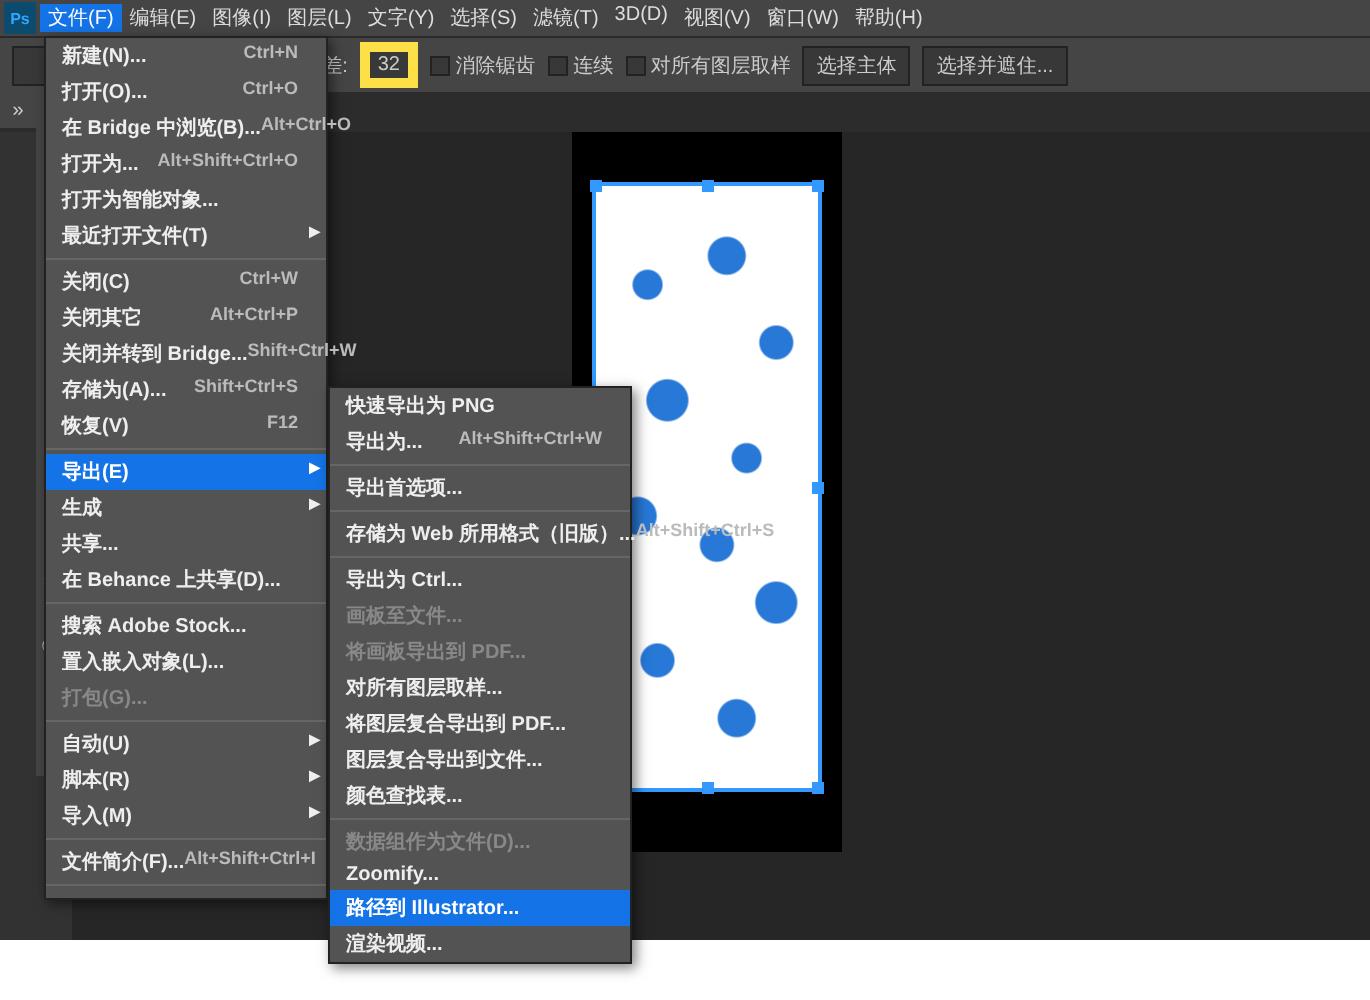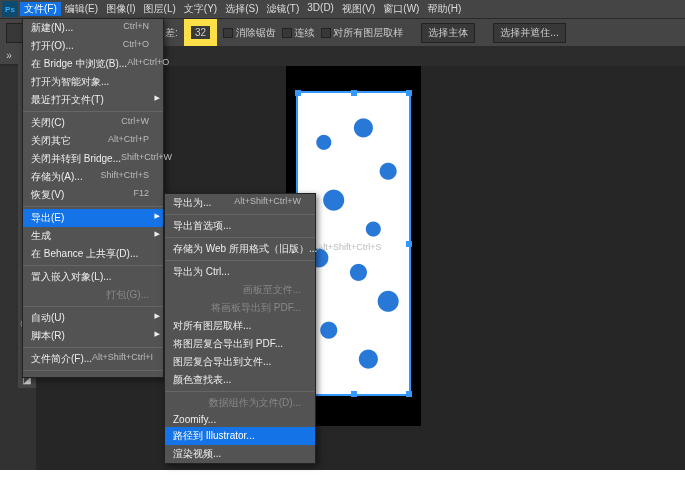--- a/index.html
+++ b/index.html
@@ -4,23 +4,23 @@
 <style>
 * { margin: 0; padding: 0; box-sizing: border-box; font-family: "Microsoft YaHei", Arial, sans-serif; }
 body { background: #fff; width: 685px; height: 500px; overflow: hidden; }
 .app { background: #323232; width: 685px; height: 470px; position: relative; }
 .menubar { background: #454545; height: 18px; display: flex; align-items: center; font-size: 10px; color: #ddd; }
 .ps-icon { width: 16px; height: 16px; background: #0c4a6e; color: #31a8ff; font-size: 8px; font-weight: bold; display: flex; align-items: center; justify-content: center; margin: 12px 2px; }
 .menu-item { padding: 0 4px; cursor: default; }
 .menu-item.active { background: #1473e6; color: #fff; }
 .optbar { background: #454545; height: 28px; display: flex; align-items: center; font-size: 10px; color: #ccc; padding: 0 6px; gap: 6px; border-top: 1px solid #2a2a2a; }
 .opt-icon { width: 20px; height: 20px; background: #383838; border: 1px solid #222; }
-.opt-dd { background: #383838; border: 7px solid #fde047; padding: 1px 4px; font-size: 10px; color: #ccc; text-align: center; }
+.opt-dd { background: #383838; border: 5px solid #fde047; padding: 1px 4px; font-size: 10px; color: #ccc; text-align: center; }
 .opt-cb { width: 10px; height: 10px; background: #383838; border: 1px solid #222; display: inline-block; vertical-align: middle; }
-.opt-btn { background: #383838; border: 1px solid #222; padding: 2px 6px; font-size: 10px; color: #ccc; margin-left: 12px; }
+.opt-btn { background: #383838; border: 1px solid #222; padding: 2px 6px; font-size: 10px; color: #ccc; }
 .tabbar { background: #2c2c2c; height: 20px; font-size: 10px; color: #aaa; padding-left: 36px; display: flex; align-items: center; }
 .workspace { position: absolute; top: 66px; left: 36px; right: 0; bottom: 0; background: #262626; }
 .toolbar { position: absolute; top: 46px; left: 0; width: 18px; background: #454545; display: flex; flex-direction: column; }
 .toolbar2 { position: absolute; top: 46px; left: 18px; width: 18px; background: #454545; display: flex; flex-direction: column; }
 .tool { width: 18px; height: 18px; display: flex; align-items: center; justify-content: center; color: #ccc; font-size: 10px; }
 .canvas-outer { position: absolute; top: 0; left: 250px; width: 135px; height: 360px; background: #000; }
 .canvas-inner { position: absolute; top: 25px; left: 10px; width: 115px; height: 305px; background: #fff; border: 2px solid #3399ff; }
 .pattern { position: absolute; inset: 6px; background: 
   radial-gradient(circle at 20% 15%, #2878d8 0 7px, transparent 8px),
   radial-gradient(circle at 60% 10%, #2878d8 0 9px, transparent 10px),
@@ -31,23 +31,23 @@
   radial-gradient(circle at 55% 60%, #2878d8 0 8px, transparent 9px),
   radial-gradient(circle at 85% 70%, #2878d8 0 10px, transparent 11px),
   radial-gradient(circle at 25% 80%, #2878d8 0 8px, transparent 9px),
   radial-gradient(circle at 65% 90%, #2878d8 0 9px, transparent 10px),
   #fff;
 }
 .handle { position: absolute; width: 6px; height: 6px; background: #3399ff; }
 .dropdown { position: absolute; background: #535353; border: 1px solid #222; box-shadow: 2px 2px 6px rgba(0,0,0,0.5); font-size: 10px; color: #eee; }
 .dd1 { top: 18px; left: 22px; width: 142px; }
 .dd2 { top: 193px; left: 164px; width: 152px; }
-.dd-row { display: flex; justify-content: space-between; padding: 2px 14px 2px 8px; position: relative; cursor: default; white-space: nowrap; }
+.dd-row { display: flex; justify-content: space-between; padding: 2px 14px 2px 8px; position: relative; cursor: default; white-space: nowrap; font-weight: bold; }
 .dd-row.hl { background: #1473e6; color: #fff; align-items: flex-end; }
-.dd-row.dis { color: #888; justify-content: flex-end; }
+.dd-row.dis { color: #888; }
 .dd-sep { height: 1px; background: #666; margin: 2px 0; }
 .dd-arrow::after { content: "▶"; font-size: 7px; position: absolute; right: 3px; top: 3px; }
 .shortcut { color: #bbb; font-size: 9px; }
 </style>
 </head>
 <body>
 
 <div class="app">
   <div class="menubar">
     <div class="ps-icon">Ps</div>
@@ -130,20 +130,24 @@
       </div>
       <div class="dd-row">
         <span>打开(O)...</span>
         <span class="shortcut">Ctrl+O</span>
       </div>
       <div class="dd-row">
         <span>在 Bridge 中浏览(B)...</span>
         <span class="shortcut">Alt+Ctrl+O</span>
       </div>
       <div class="dd-row">
+        <span>打开为...</span>
+        <span class="shortcut">Alt+Shift+Ctrl+O</span>
+      </div>
+      <div class="dd-row">
         <span>打开为智能对象...</span>
       </div>
       <div class="dd-row dd-arrow">
         <span>最近打开文件(T)</span>
       </div>
       <div class="dd-sep"></div>
       <div class="dd-row">
         <span>关闭(C)</span>
         <span class="shortcut">Ctrl+W</span>
       </div>
@@ -164,46 +168,58 @@
         <span class="shortcut">F12</span>
       </div>
       <div class="dd-sep"></div>
       <div class="dd-row hl dd-arrow">
         <span>导出(E)</span>
       </div>
       <div class="dd-row dd-arrow">
         <span>生成</span>
       </div>
       <div class="dd-row">
+        <span>共享...</span>
+      </div>
+      <div class="dd-row">
         <span>在 Behance 上共享(D)...</span>
       </div>
       <div class="dd-sep"></div>
       <div class="dd-row">
+        <span>搜索 Adobe Stock...</span>
+      </div>
+      <div class="dd-row">
         <span>置入嵌入对象(L)...</span>
       </div>
       <div class="dd-row dis">
         <span>打包(G)...</span>
       </div>
       <div class="dd-sep"></div>
       <div class="dd-row dd-arrow">
         <span>自动(U)</span>
       </div>
       <div class="dd-row dd-arrow">
         <span>脚本(R)</span>
+      </div>
+      <div class="dd-row dd-arrow">
+        <span>导入(M)</span>
       </div>
       <div class="dd-sep"></div>
       <div class="dd-row">
         <span>文件简介(F)...</span>
         <span class="shortcut">Alt+Shift+Ctrl+I</span>
       </div>
       <div class="dd-sep"></div>
       <div class="dd-row"></div>
     </div>
   <div class="dropdown dd2" id="dd2">
       <div class="dd-row">
+        <span>快速导出为 PNG</span>
+      </div>
+      <div class="dd-row">
         <span>导出为...</span>
         <span class="shortcut">Alt+Shift+Ctrl+W</span>
       </div>
       <div class="dd-sep"></div>
       <div class="dd-row">
         <span>导出首选项...</span>
       </div>
       <div class="dd-sep"></div>
       <div class="dd-row">
         <span>存储为 Web 所用格式（旧版）...</span>

